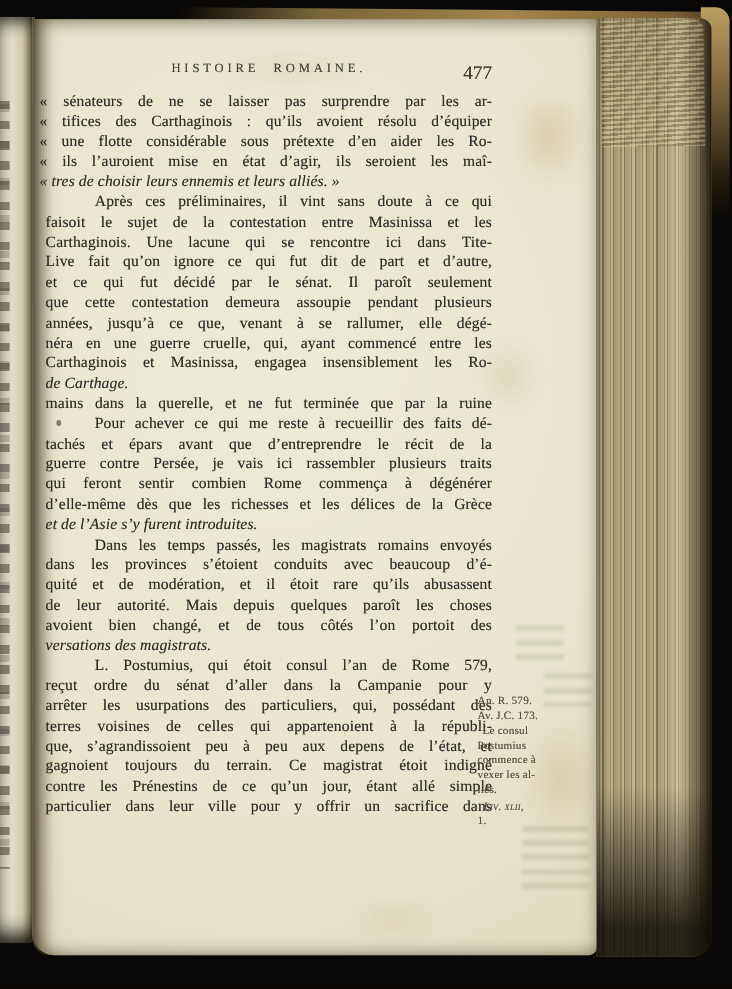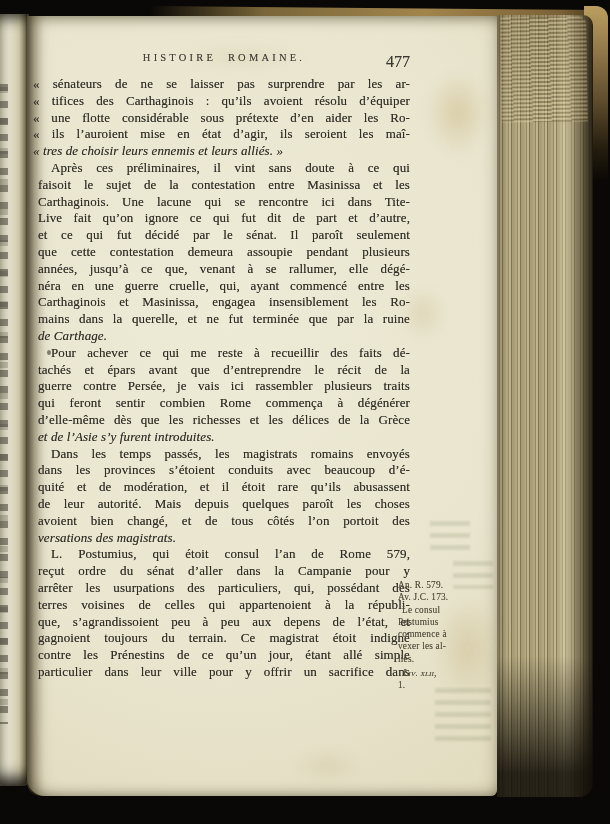--- a/index.html
+++ b/index.html
@@ -73,21 +73,21 @@
   .page-number{position:absolute;left:330px;top:37px;width:53px;text-align:right;
     font-size:16px;color:#3a372f;font-feature-settings:"onum" 1;
     text-shadow:0 0 .5px rgba(55,52,42,.5);}
 
   .text-block{position:absolute;left:11px;top:60px;width:372px;
     font-size:13px;line-height:16.8px;color:#2f2d26;
     text-shadow:0 0 .5px rgba(47,45,38,.55);letter-spacing:.1px;}
   .para{margin:0;}
   .line{text-align:justify;text-align-last:justify;height:16.8px;overflow:hidden;}
   .line.end{text-align-last:left;font-style:italic;}
-  .para.indent .line:first-child{text-indent:13px;}
+  .para.indent .line:first-child{text-indent:13px;margin-left:28px;}
   .para.quote .line{margin-left:-5px;width:377px;}
 
   .margin-notes{position:absolute;left:371px;top:563px;width:72px;
     font-size:9.3px;line-height:12.3px;color:#514c3c;letter-spacing:.2px;
     text-shadow:0 0 .4px rgba(75,70,55,.5);}
   .mn-lines div:nth-child(3){text-indent:4px;}
   .mn-cit{margin-top:2px;}
   .mn-cit .cit-liv{font-style:italic;font-variant:small-caps;text-indent:5px;display:block;}
 </style>
 </head>
@@ -133,22 +133,22 @@
         <div class="para indent">
           <div class="line">Après ces préliminaires, il vint sans doute à ce qui</div>
           <div class="line">faisoit le sujet de la contestation entre Masinissa et les</div>
           <div class="line">Carthaginois. Une lacune qui se rencontre ici dans Tite-</div>
           <div class="line">Live fait qu’on ignore ce qui fut dit de part et d’autre,</div>
           <div class="line">et ce qui fut décidé par le sénat. Il paroît seulement</div>
           <div class="line">que cette contestation demeura assoupie pendant plusieurs</div>
           <div class="line">années, jusqu’à ce que, venant à se rallumer, elle dégé-</div>
           <div class="line">néra en une guerre cruelle, qui, ayant commencé entre les</div>
           <div class="line">Carthaginois et Masinissa, engagea insensiblement les Ro-</div>
+          <div class="line end">de Carthage.</div>
           <div class="line">mains dans la querelle, et ne fut terminée que par la ruine</div>
-          <div class="line end">de Carthage.</div>
         </div>
         <div class="para indent">
           <div class="line">Pour achever ce qui me reste à recueillir des faits dé-</div>
           <div class="line">tachés et épars avant que d’entreprendre le récit de la</div>
           <div class="line">guerre contre Persée, je vais ici rassembler plusieurs traits</div>
           <div class="line">qui feront sentir combien Rome commença à dégénérer</div>
           <div class="line">d’elle-même dès que les richesses et les délices de la Grèce</div>
           <div class="line end">et de l’Asie s’y furent introduites.</div>
         </div>
         <div class="para indent">

